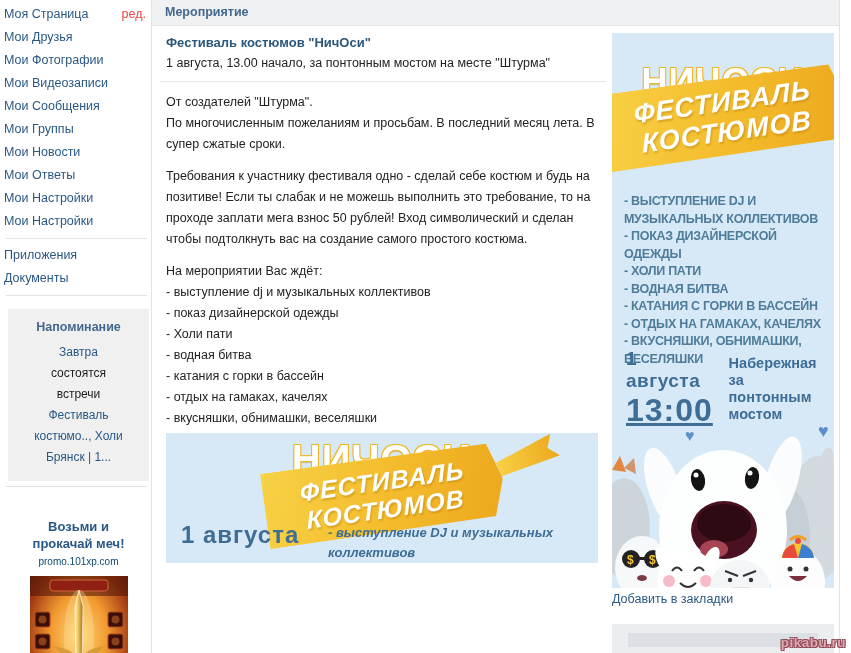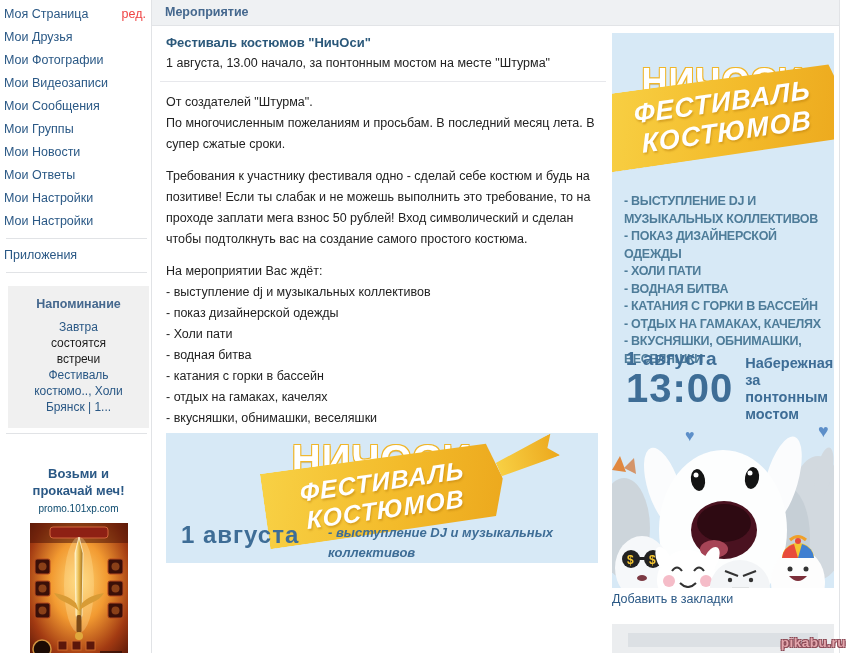--- a/index.html
+++ b/index.html
@@ -7,21 +7,21 @@
   .page { position:relative; width:851px; height:653px; background:#fff; overflow:hidden; }
 
   
   .sidebar { position:absolute; left:0; top:0; width:157px; padding-top:3px; }
   .nav-item { display:block; position:relative; color:#2a5885; font-size:12.5px; line-height:23px; padding-left:4px; text-decoration:none; cursor:pointer; white-space:nowrap; }
   .edit-link { position:absolute; right:11px; color:#ef4444; }
   .sb-divider { border-top:1px solid #e1e3e6; margin:5px 10px 5px 6px; }
 
   .reminder { margin:13px 8px 0 8px; background:#f0f0f0; padding:11px 23px 13px; text-align:center; }
   .reminder-title { font-weight:bold; color:#45688e; font-size:12.5px; margin-bottom:8px; }
-  .reminder-text { font-size:12px; line-height:16px; color:#1d1d1d; }
+  .reminder-text { font-size:12px; line-height:21px; color:#1d1d1d; }
   .reminder-text a { color:#2a5885; text-decoration:none; cursor:pointer; }
 
   .ad { text-align:center; margin-top:11px; }
   .ad-title { display:block; color:#2a5885; font-weight:bold; font-size:13px; line-height:17px; text-decoration:none; cursor:pointer;margin-top:31px; }
   .ad-url { display:block; color:#0c4a6e; font-size:10px; margin-top:4px; text-decoration:none; cursor:pointer; }
   .ad-image { display:block; width:98px; height:140px; margin:9px auto 0; cursor:pointer; }
 
   
   .module { position:absolute; left:151px; top:0; width:689px; height:653px; border-left:1px solid #e1e3e6; border-right:1px solid #e1e3e6; }
   .module-header { height:26px; background:#eff1f3; border-bottom:1px solid #e2e4e7; line-height:25px; padding-left:13px; font-weight:bold; font-size:12.5px; color:#45688e; }
@@ -49,21 +49,21 @@
   .ribbon-line { font-style:italic; font-weight:bold; color:#fff; letter-spacing:1px; transform:skewX(-4deg); text-shadow:1px 2px 2px rgba(180,120,10,.45); }
 
   
   .poster { width:222px; height:555px; margin-top:7px; cursor:pointer; }
   .p-brand { top:28px; font-size:36px; }
   .p-ribbon { top:45px; left:-10px; width:245px; height:78px; }
   .p-ribbon .ribbon-line { font-size:27px; line-height:30px; }
   .p-list { position:absolute; top:160px; left:12px; right:5px; font-weight:bold; font-size:12.5px; line-height:17.5px; color:#4e7c99; letter-spacing:-0.3px; z-index:2; }
   .p-when { position:absolute; top:315px; left:14px; right:4px; display:flex; color:#3e6d96; z-index:2; }
   .p-date { font-size:19px; font-weight:bold; letter-spacing:0.5px; }
-  .p-time { font-size:40px; font-weight:bold; line-height:36px; letter-spacing:1px; }
+  .p-time { font-size:32px; font-weight:bold; line-height:36px; letter-spacing:1px;text-decoration:underline; }
   .p-place { margin-left:12px; padding-top:7px; font-weight:bold; font-size:14.5px; line-height:17px; }
   .p-mascots { position:absolute; left:0; bottom:0; width:222px; height:170px; }
 
   .bookmark { display:inline-block; margin-top:4px; color:#2a5885; font-size:12.5px; text-decoration:none; cursor:pointer; }
   .gray-box { margin-top:17px; height:30px; background:#ebedef; padding-top:9px; }
   .gray-inner { width:190px; height:14px; margin:0 auto; background:#dce0e4; }
 
   
   .wide-poster { width:432px; height:130px; margin-top:4px; cursor:pointer; }
   .w-brand { top:4px; font-size:40px; }
@@ -90,20 +90,21 @@
       <a class="nav-item">Мои Видеозаписи</a>
       <a class="nav-item">Мои Сообщения</a>
       <a class="nav-item">Мои Группы</a>
       <a class="nav-item">Мои Новости</a>
       <a class="nav-item">Мои Ответы</a>
       <a class="nav-item">Мои Настройки</a>
       <a class="nav-item">Мои Настройки</a>
     </nav>
     <div class="sb-divider"></div>
     <a class="nav-item">Приложения</a>
+    <a class="nav-item">Документы</a>
     <div class="sb-divider"></div>
 
     <div class="reminder">
       <div class="reminder-title">Напоминание</div>
       <div class="reminder-text">
         <a>Завтра</a>
         <span>состоятся встречи</span>
         <a>Фестиваль костюмо.., Холи Брянск | 1...</a>
       </div>
     </div>

